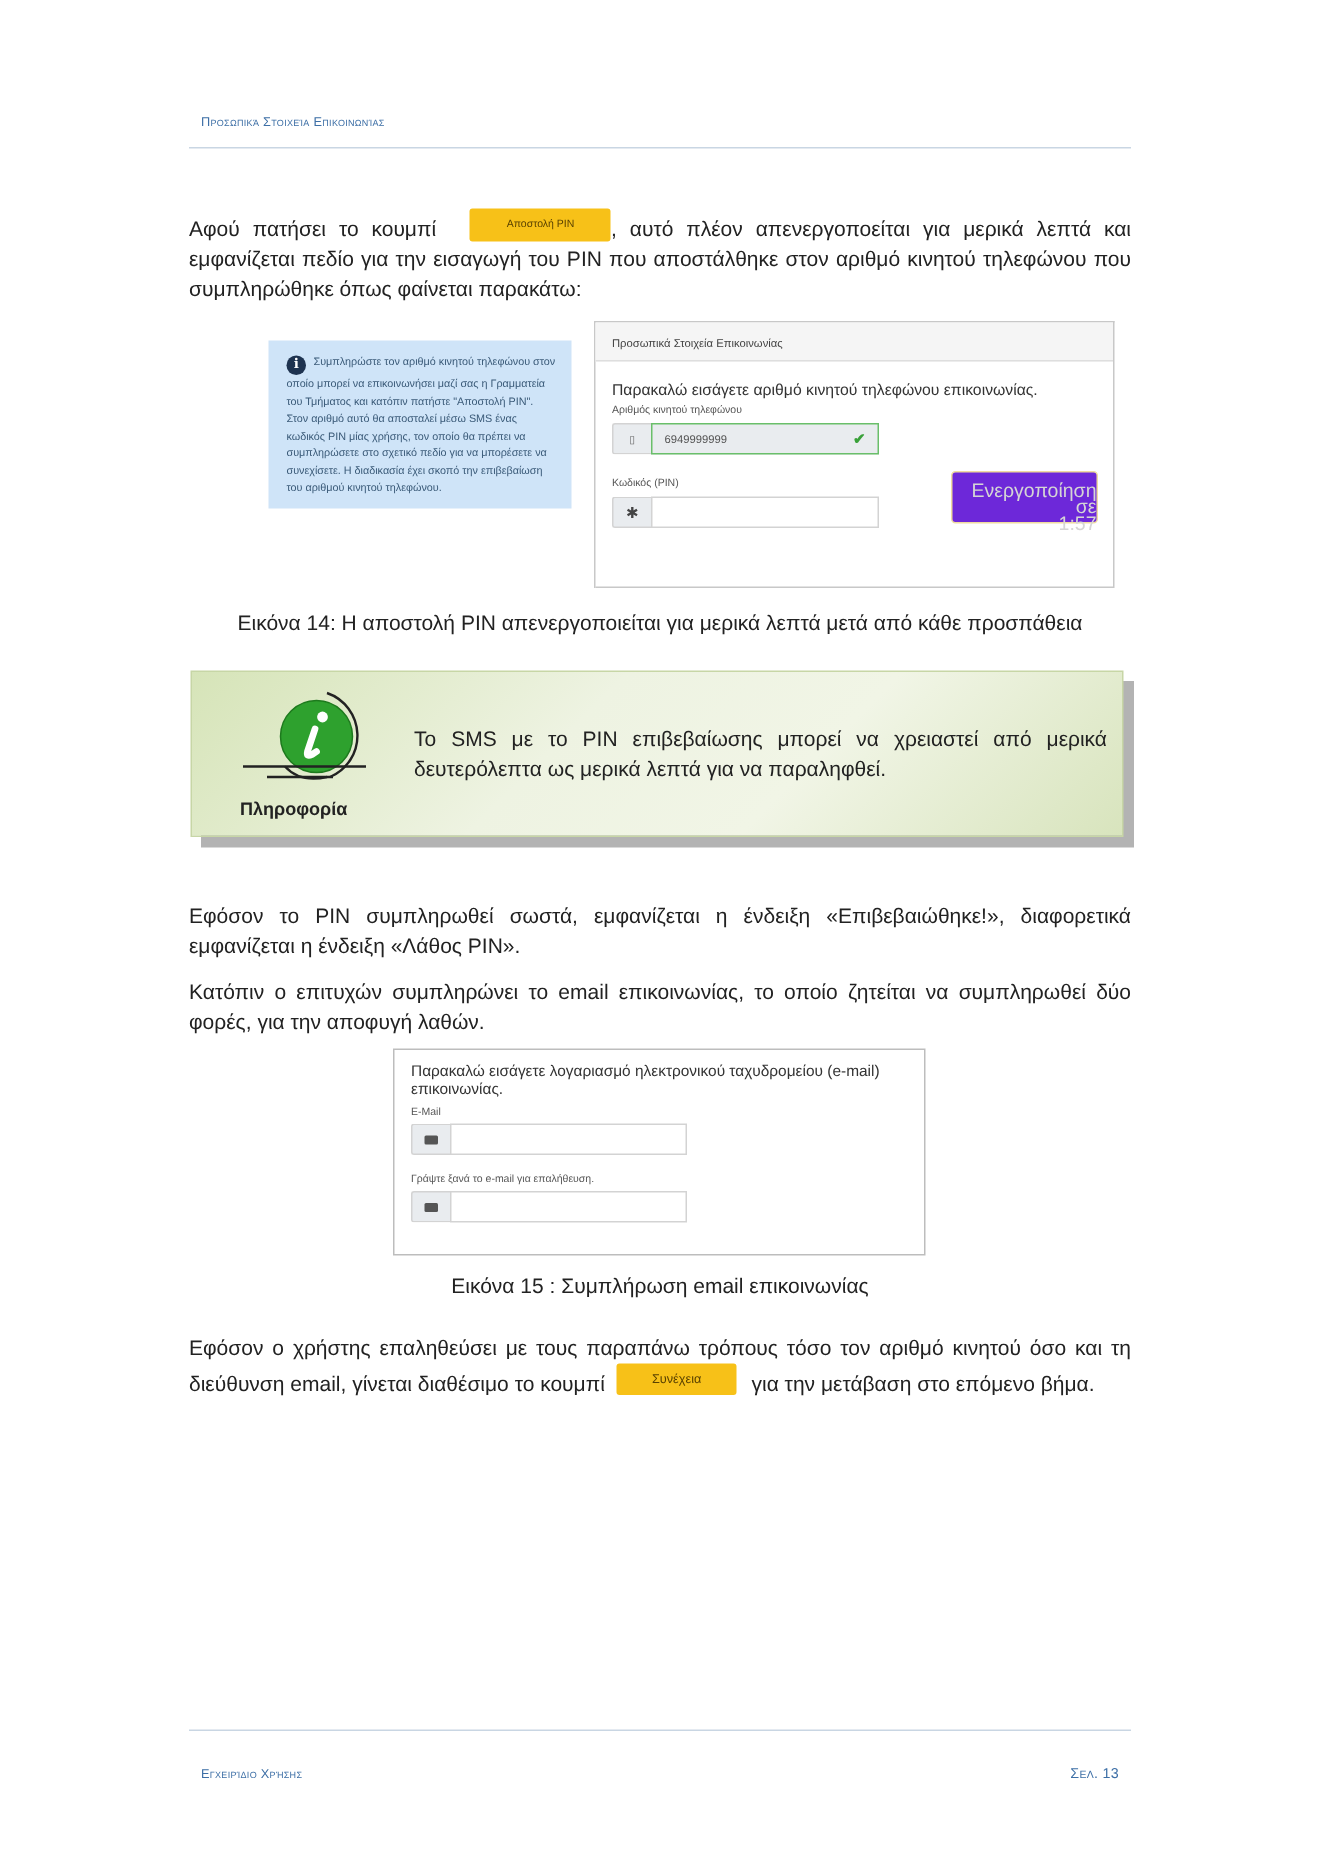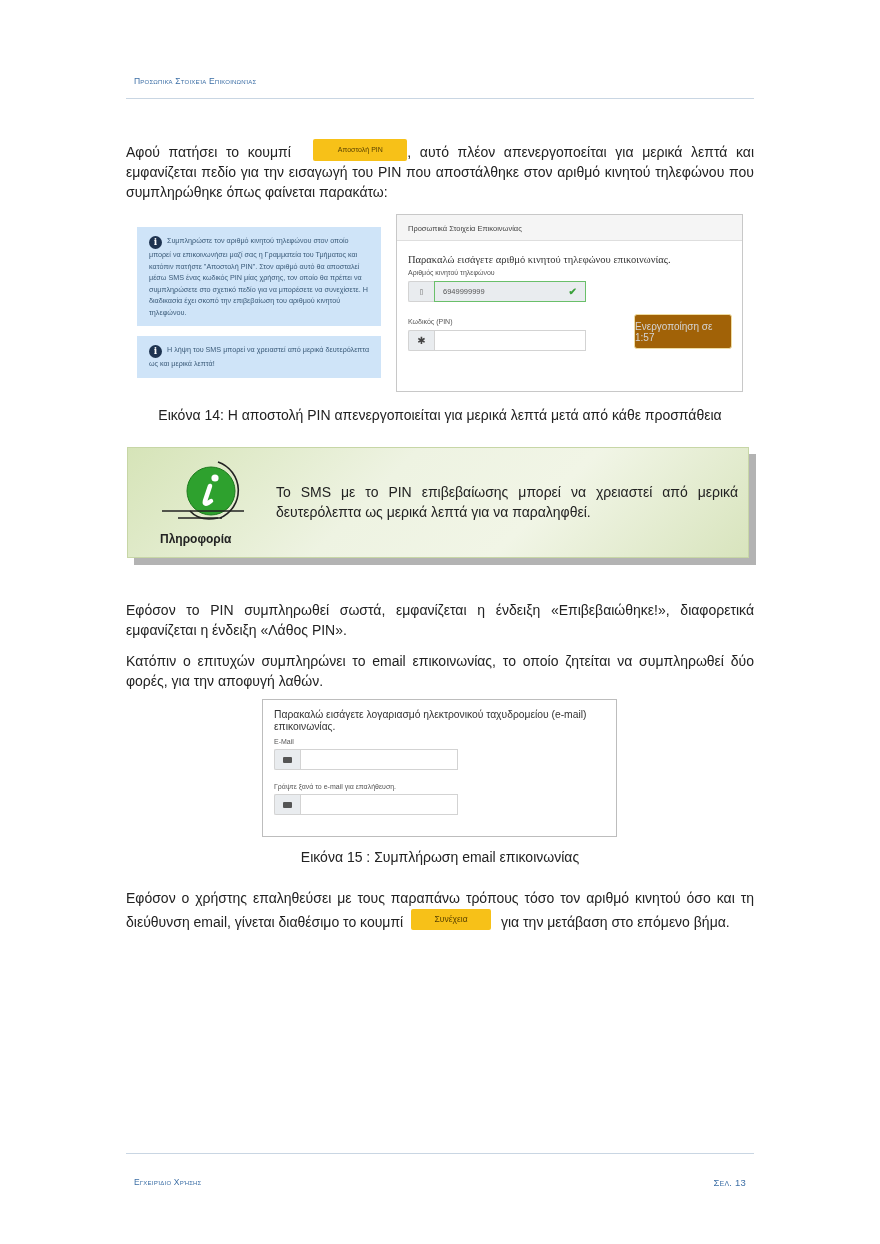--- a/index.html
+++ b/index.html
@@ -7,35 +7,35 @@
     body { position: relative; font-family: "Liberation Sans", sans-serif; color: #222; }
 
     .page-header { position: absolute; left: 134px; top: 76px; font-size: 8.5px; color: #3d6fa6; letter-spacing: 0.2px; font-variant: small-caps; text-transform: none; }
     .header-rule { position: absolute; left: 126px; top: 98px; width: 628px; height: 1px; background: #c9d6e3; }
 
     .para { position: absolute; left: 126px; width: 628px; font-size: 14px; line-height: 20px; color: #222; text-align: justify; }
     .inline-btn { display: inline-block; background: #f7c118; color: #5a4200; font-size: 7px; border-radius: 2px; vertical-align: middle; text-align: center; }
 
     
     .fig14-left { position: absolute; left: 137px; top: 227px; width: 244px; }
-    .alert { background: #cfe4f8; color: #3a5a78; font-size: 7.2px; line-height: 11.5px; padding: 8px 10px 8px 12px; }
+    .alert { background: #cfe4f8; color: #3a5a78; font-size: 7.2px; line-height: 11.5px; padding: 8px 10px 8px 12px; margin-left: 42px; }
     .alert + .alert { margin-top: 10px; }
     .alert .ico { display: inline-block; width: 13px; height: 13px; border-radius: 50%; background: #1e3350; color: #fff; font-size: 9px; font-weight: bold; font-family: "DejaVu Serif", serif; text-align: center; line-height: 13px; margin-right: 5px; vertical-align: -2px; }
 
     .panel { position: absolute; left: 396px; top: 214px; width: 347px; height: 178px; border: 1px solid #c8c8c8; border-bottom: none; background: #fff; }
     .panel-heading { height: 26px; background: #f5f5f5; border-bottom: 1px solid #dedede; font-size: 7.5px; color: #444; padding: 9px 11px; }
     .panel-body { padding: 13px 11px; }
-    .panel-lead { font-size: 10.5px; color: #333; font-family: Liberation Serif, serif; }
+    .panel-lead { font-size: 10.5px; color: #333; }
     .lbl { font-size: 7px; color: #555; margin-top: 4px; }
     .input-group { display: flex; height: 21px; margin-top: 5px; width: 178px; }
     .addon { width: 26px; background: #e9ecef; border: 1px solid #d3d3d3; border-right: none; font-size: 7px; color: #666; display: flex; align-items: center; justify-content: center; border-radius: 2px 0 0 2px; }
     .field { flex: 1; border: 1px solid #d3d3d3; background: #fff; font-size: 7.5px; color: #555; padding: 0 8px; display: flex; align-items: center; justify-content: space-between; gap: 12px; }
     .field.valid { border-color: #6abf6a; background: #e9ecef; }
     .check { color: #3aa13a; font-weight: bold; font-size: 10px; }
-    .countdown-btn { position: absolute; left: 237px; top: 73px; width: 98px; height: 35px; background: #a16207; border: 1px solid #efdca0; border-radius: 3px; color: #d5d5d5; font-size: 10px; text-align: left; line-height: 11px; padding-top: 6px; }
+    .countdown-btn { position: absolute; left: 237px; top: 73px; width: 98px; height: 35px; background: #6d28d9; border: 1px solid #efdca0; border-radius: 3px; color: #d5d5d5; font-size: 13px; text-align: right; line-height: 11px; padding-top: 6px; }
     .panel-divider { position: absolute; left: 0; right: 0; bottom: 0; height: 1px; background: #c8c8c8; }
 
     .caption { position: absolute; left: 126px; width: 628px; text-align: center; font-size: 14px; color: #222; }
 
     
     .info-shadow { position: absolute; left: 134px; top: 454px; width: 622px; height: 111px; background: #b3b3b3; }
     .info-box { position: absolute; left: 127px; top: 447px; width: 622px; height: 111px; background: linear-gradient(135deg, #d6e4b8 0%, #eef3e2 40%, #f1f5e6 65%, #d8e4bd 100%); border: 1px solid #c7d6a6; }
     .info-icon { position: absolute; left: 28px; top: 12px; width: 92px; height: 66px; }
     .info-label { position: absolute; left: 32px; top: 84px; font-size: 12px; font-weight: bold; color: #222; }
     .info-text { position: absolute; left: 148px; top: 34px; width: 462px; font-size: 14px; line-height: 20px; color: #222; text-align: justify; }
@@ -52,23 +52,20 @@
 <div class="page-header">Προσωπικά Στοιχεία Επικοινωνίας</div>
 <div class="header-rule"></div>
 
 <p class="para" style="top:142px;">
   <span>Αφού πατήσει το κουμπί </span><span class="inline-btn" style="width:94px;height:22px;line-height:22px;margin:-6px 0 0 14px;">Αποστολή PIN</span><span>, αυτό πλέον απενεργοποείται για μερικά λεπτά και εμφανίζεται πεδίο για την εισαγωγή του PIN που αποστάλθηκε στον αριθμό κινητού τηλεφώνου που συμπληρώθηκε όπως φαίνεται παρακάτω:</span>
 </p>
 
 <div class="fig14-left">
   <div class="alert">
     <span class="ico">i</span><span>Συμπληρώστε τον αριθμό κινητού τηλεφώνου στον οποίο μπορεί να επικοινωνήσει μαζί σας η Γραμματεία του Τμήματος και κατόπιν πατήστε "Αποστολή PIN". Στον αριθμό αυτό θα αποσταλεί μέσω SMS ένας κωδικός PIN μίας χρήσης, τον οποίο θα πρέπει να συμπληρώσετε στο σχετικό πεδίο για να μπορέσετε να συνεχίσετε. Η διαδικασία έχει σκοπό την επιβεβαίωση του αριθμού κινητού τηλεφώνου.</span>
-  </div>
-  <div class="alert">
-    <span class="ico">i</span><span>Η λήψη του SMS μπορεί να χρειαστεί από μερικά δευτερόλεπτα ως και μερικά λεπτά!</span>
   </div>
 </div>
 
 <div class="panel">
   <div class="panel-heading">Προσωπικά Στοιχεία Επικοινωνίας</div>
   <div class="panel-body" style="position:relative;">
     <div class="panel-lead">Παρακαλώ εισάγετε αριθμό κινητού τηλεφώνου επικοινωνίας.</div>
     <div class="lbl">Αριθμός κινητού τηλεφώνου</div>
     <div class="input-group">
       <span class="addon">▯</span>

